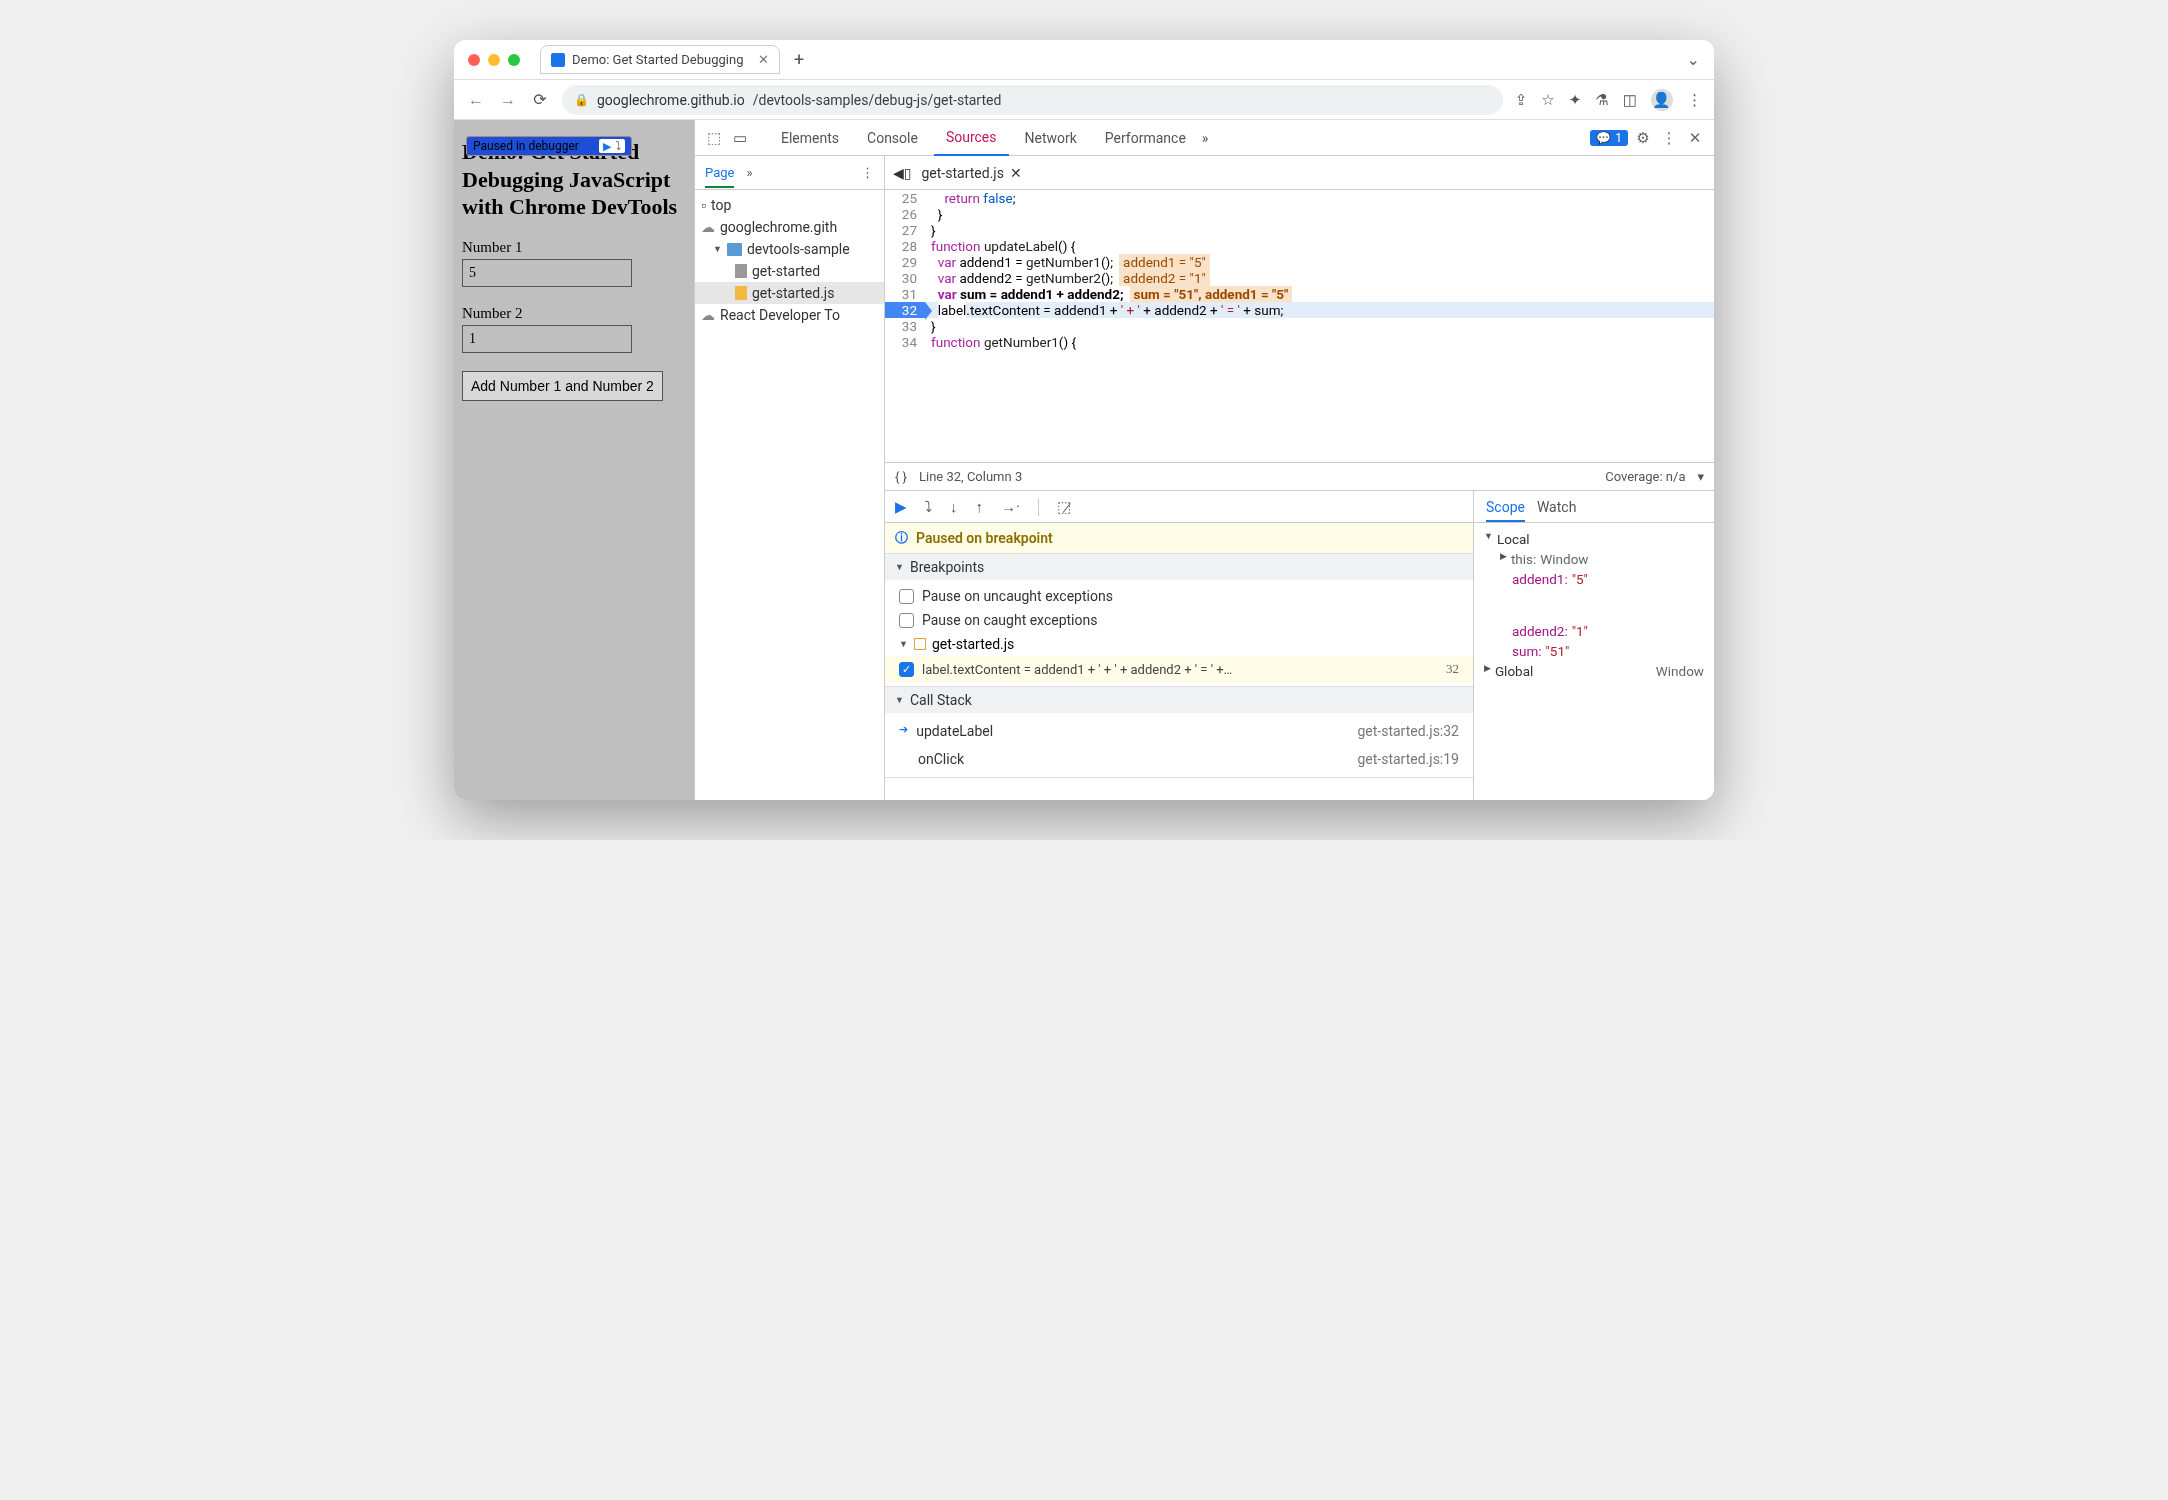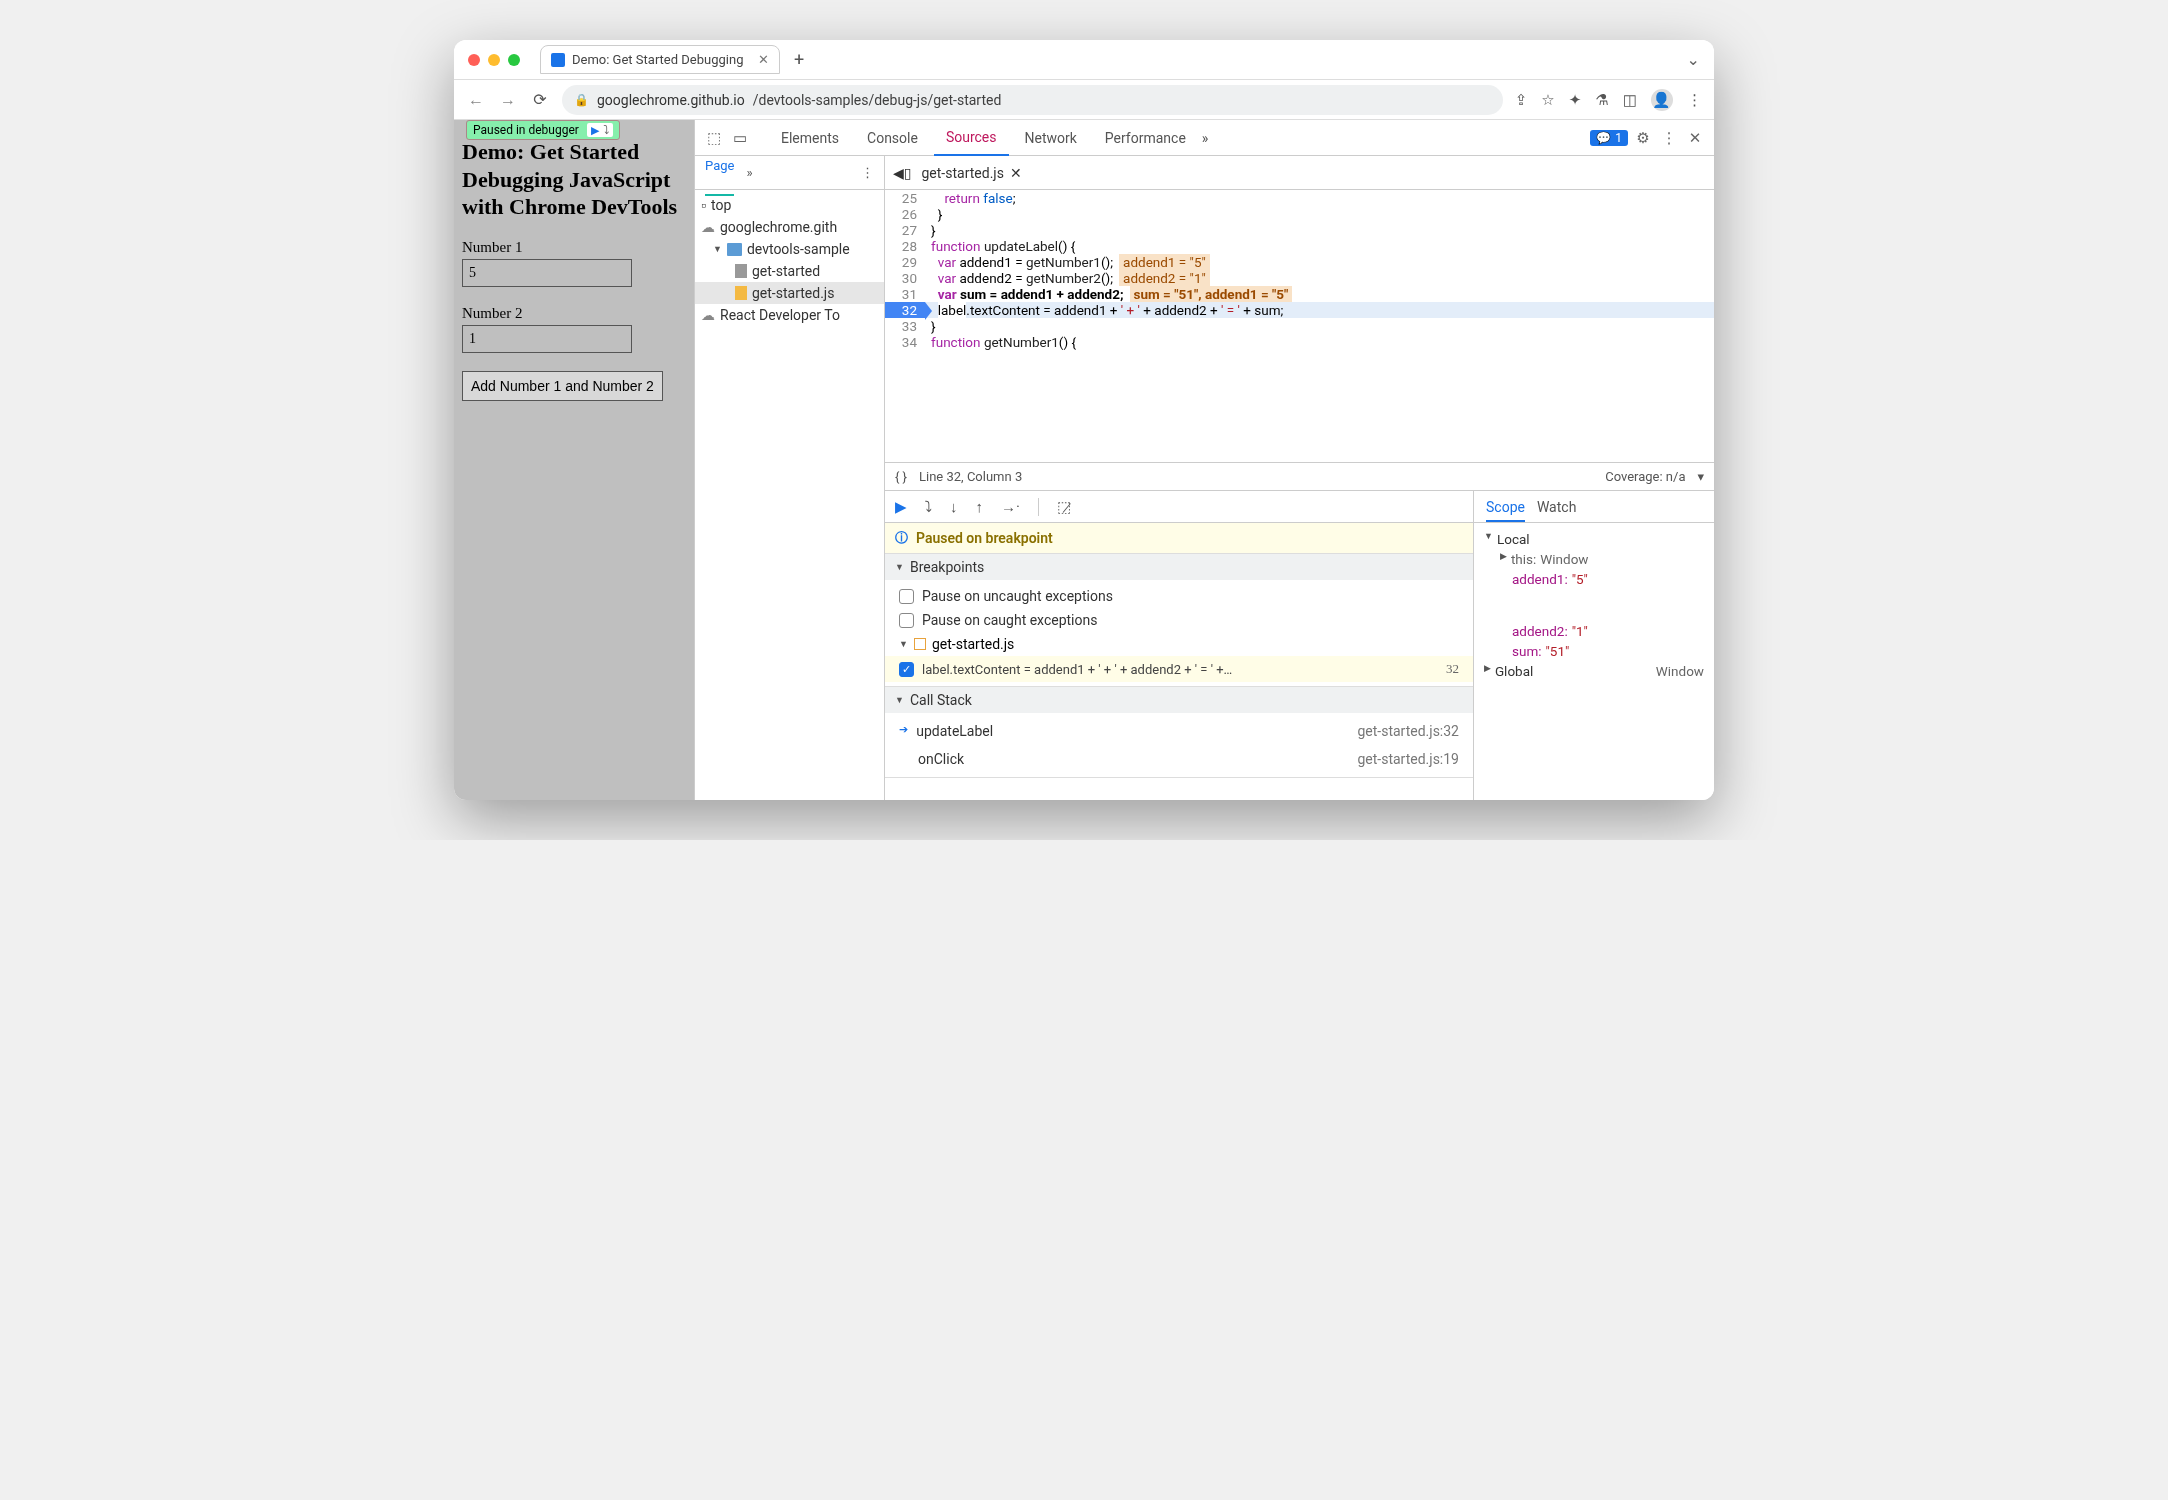--- a/index.html
+++ b/index.html
@@ -17,38 +17,38 @@
 .addressbar{height:40px;background:#fff;display:flex;align-items:center;padding:0 12px;gap:12px;border-bottom:1px solid #ddd}
 .nav-btn{color:#888;font-size:16px;width:20px;text-align:center}
 .nav-btn.dk{color:#555}
 .url-box{flex:1;background:#eef0f1;border-radius:20px;height:30px;display:flex;align-items:center;padding:0 12px;gap:8px;font-size:14px;color:#555}
 .lock{font-size:12px;color:#555}
 .url-dim{color:#404040}
 .tb-icons{display:flex;gap:14px;color:#555;font-size:15px;align-items:center}
 .prof{width:22px;height:22px;border-radius:50%;background:#ddd;display:inline-flex;align-items:center;justify-content:center}
 .content{display:flex;height:680px}
 .page-pane{width:240px;background:#bfbfbf;position:relative;padding:10px 8px}
-.overlay{position:absolute;top:0;left:12px;background:#86efac;border:1px solid #a88;border-radius:3px;display:flex;align-items:center;font-size:12px;padding:2px 6px;gap:8px;z-index:5}
+.overlay{position:absolute;top:16px;left:12px;background:#1d4ed8;border:1px solid #a88;border-radius:3px;display:flex;align-items:center;font-size:12px;padding:2px 6px;gap:20px;z-index:5}
 .ov-ctrl{background:#fff;border-radius:2px;padding:0 4px;display:flex;gap:4px;align-items:center}
 .ov-play{color:#1a73e8;font-size:11px}
 .page-h1{font-family:Georgia,serif;font-weight:bold;font-size:22px;line-height:1.25;margin-top:8px}
 .lbl{font-family:Georgia,serif;font-size:15px;margin-top:18px}
 .inp{width:170px;height:28px;border:1px solid #555;background:#bfbfbf;padding:0 6px;font-size:14px;margin-top:3px;font-family:Georgia,serif}
 .btn{margin-top:18px;border:1px solid #555;background:#d8d8d8;padding:6px 8px;font-size:14px;font-family:-apple-system,sans-serif}
 .devtools{flex:1;display:flex;flex-direction:column;border-left:1px solid #ccc;background:#fff}
 .dt-tabs{height:36px;border-bottom:1px solid #ccc;display:flex;align-items:center;padding:0 8px;gap:4px;font-size:14px;color:#555}
 .dt-ic{width:22px;text-align:center;font-size:15px;color:#666}
 .dt-tab{padding:0 12px;height:36px;display:flex;align-items:center;cursor:pointer}
 .dt-tab.active{color:#be185d;border-bottom:2px solid#1a73e8}
 .spacer{flex:1}
 .badge-iss{background:#1a73e8;color:#fff;border-radius:3px;padding:1px 6px;font-size:12px;display:flex;gap:4px;align-items:center}
 .dt-body{flex:1;display:flex;min-height:0}
 .nav-col{width:190px;border-right:1px solid #ccc;display:flex;flex-direction:column}
 .nav-tabs{height:34px;border-bottom:1px solid #ccc;display:flex;align-items:center;padding:0 10px;gap:12px;font-size:13px;color:#555}
-.nav-tab.active{color:#1a73e8;border-bottom:2px solid #14b8a6;padding-bottom:21px;margin-bottom:-8px}
+.nav-tab.active{color:#1a73e8;border-bottom:2px solid #15803d;padding-bottom:6px;margin-bottom:-8px}
 .tree{padding:4px 0;font-size:14px;color:#333;overflow:hidden}
 .tree-row{padding:3px 6px;display:flex;align-items:center;gap:5px;white-space:nowrap}
 .tree-row.sel{background:#e6e6e6}
 .tri{font-size:9px;color:#555}
 .fold-ic{width:15px;height:13px;background:#5b9bd5;border-radius:1px}
 .file-ic{width:12px;height:14px;background:#999}
 .file-ic.y{background:#f4b942}
 .cloud{font-size:14px;color:#888}
 .src-col{flex:1;display:flex;flex-direction:column;min-width:0}
 .src-tabs{height:34px;border-bottom:1px solid #ccc;display:flex;align-items:center;padding:0 8px;gap:10px;font-size:14px;color:#333}

